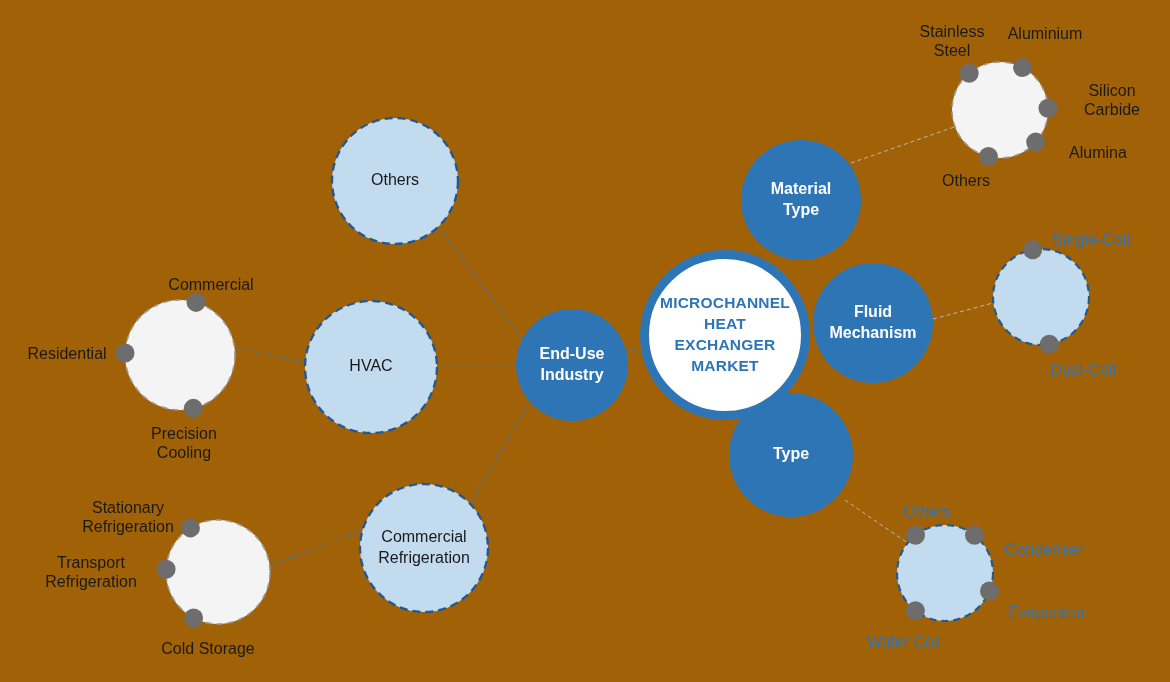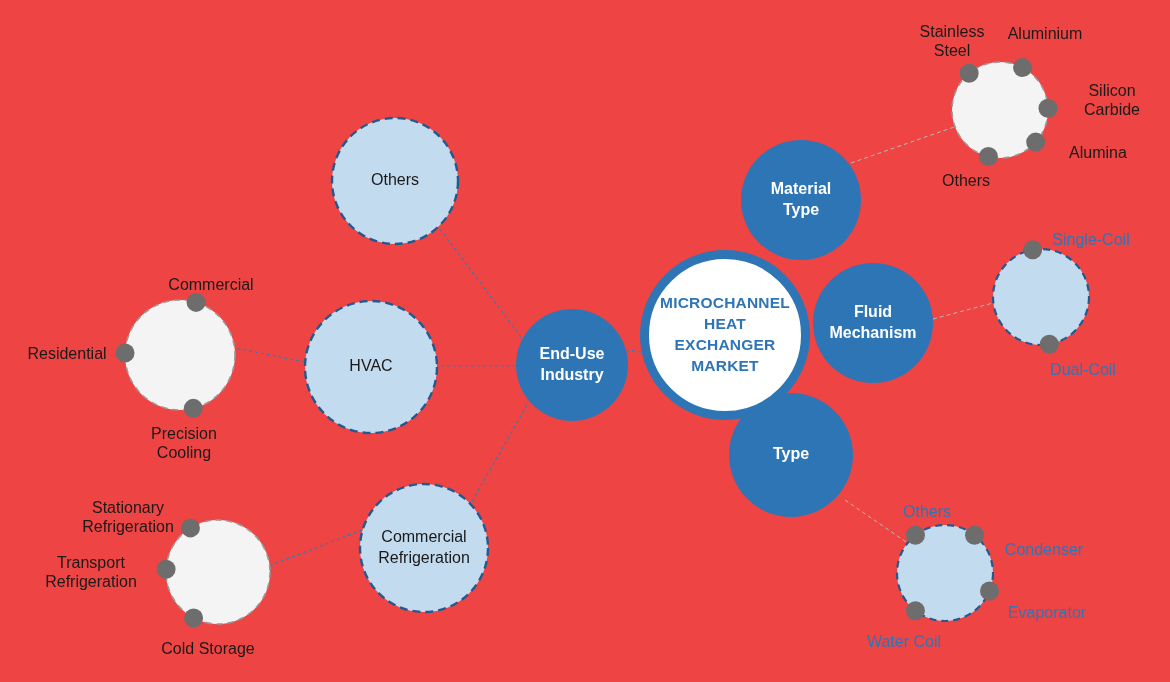--- a/index.html
+++ b/index.html
@@ -8,21 +8,21 @@
     padding: 0;
     background: #ffffff;
   }
   body {
     font-family: "Liberation Sans", sans-serif;
   }
   #canvas-wrap {
     position: relative;
     width: 1170px;
     height: 682px;
-    background: #ef4444;
+    background: #a16207;
     overflow: hidden;
   }
   svg#diagram {
     position: absolute;
     left: 0;
     top: 0;
     width: 1170px;
     height: 682px;
   }
   .node-label {

